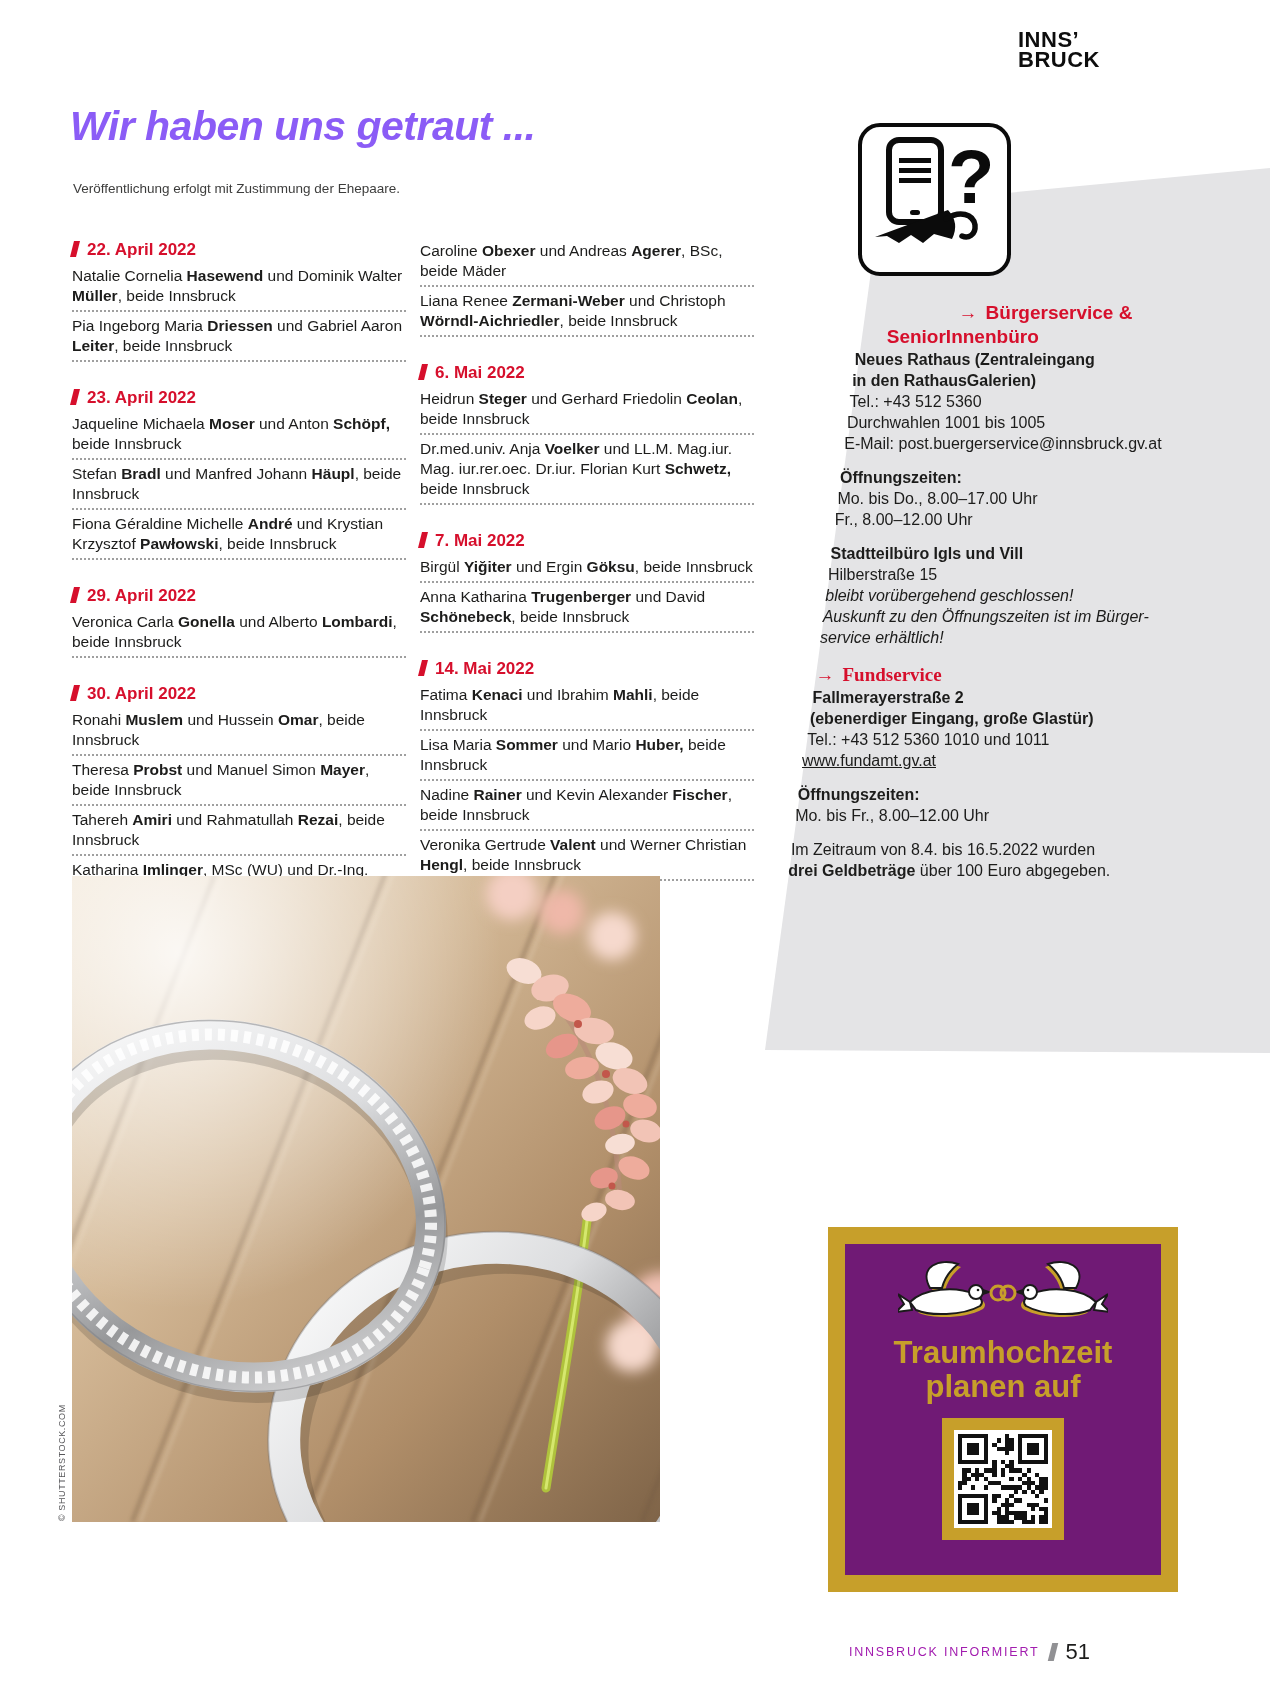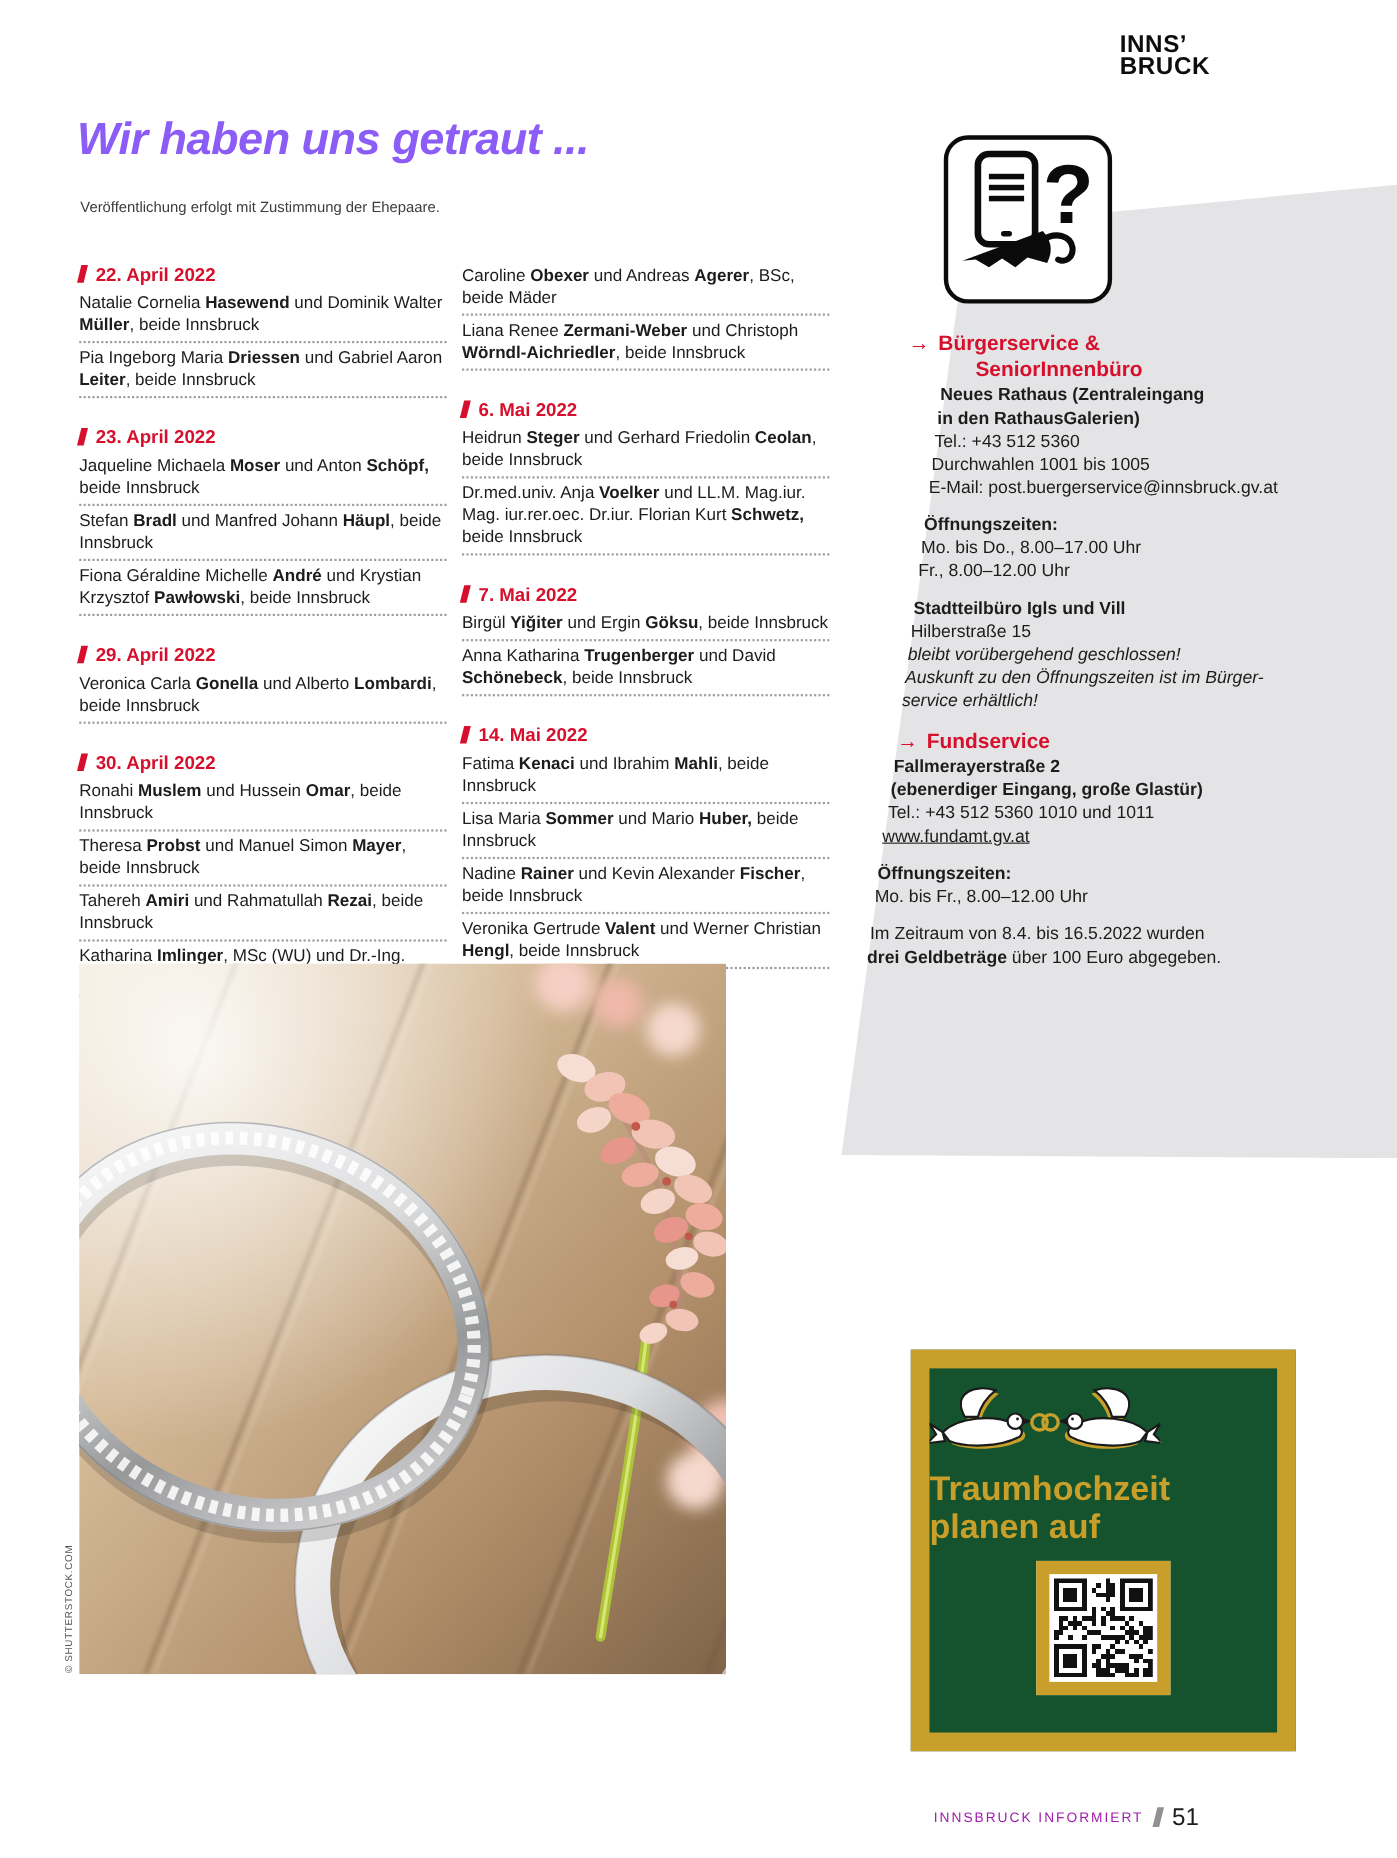--- a/index.html
+++ b/index.html
@@ -53,21 +53,21 @@
   .sl.link{text-decoration:underline;}
   .sl.gap{height:13px;}
 
   
   .photo{position:absolute;left:72px;top:876px;display:block;}
   .credit{position:absolute;left:57px;top:1521px;transform:rotate(-90deg);
           transform-origin:0 0;font-size:9px;letter-spacing:.6px;color:#57575a;white-space:nowrap;}
 
   
   .ad{position:absolute;left:828px;top:1227px;width:350px;height:365px;
-      border:17px solid var(--gold);background:#14532d;}
+      border:17px solid var(--gold);background:#701a75;text-align:center;}
   .doves{margin-top:12px;}
   .ad-title{font-size:31px;line-height:34px;font-weight:bold;color:var(--gold);margin-top:4px;}
   .qr-wrap{width:122px;height:122px;border:12px solid var(--gold);margin:14px auto 0;
            background:#fff;padding:4px;}
 
   
   .footer{position:absolute;right:180px;top:1639px;display:flex;align-items:center;gap:10px;}
   .fmag{font-size:12.5px;letter-spacing:1.8px;color:#a21caf;}
   .fslash{display:inline-block;width:6px;height:18px;background:#919194;transform:skewX(-14deg);}
   .fpage{font-size:22px;color:var(--ink);}
@@ -142,39 +142,39 @@
       <rect x="37" y="41" width="32" height="5" fill="#0b0b0b"></rect>
       <rect x="37" y="51" width="32" height="5" fill="#0b0b0b"></rect>
       <rect x="48" y="83" width="10" height="5" rx="2.5" fill="#0b0b0b"></rect>
       <text x="86" y="76" font-family="Liberation Sans, sans-serif" font-size="76" font-weight="bold" fill="#0b0b0b">?</text>
       <path d="M13 110 L86 83 Q98 96 90 112 L72 107 L61 116 L49 108 L37 116 L25 109 Z" fill="#0b0b0b"></path>
       <path d="M84 92 C98 83 111 87 113 98 C114 108 106 112 100 109" fill="none" stroke="#0b0b0b" stroke-width="5.5" stroke-linecap="round"></path>
     </svg>
   </div>
 
   <div class="sidebar" id="sidebar">
-      <div class="sl hred" style="margin-left: 63px;"><span class="arrow">→</span>Bürgerservice &amp;</div>
+      <div class="sl hred" style="margin-left: 85px; text-align: center;"><span class="arrow">→</span>Bürgerservice &amp;</div>
       <div class="sl hred2" style="margin-left: 94.75px;">SeniorInnenbüro</div>
       <div class="sl bold" style="margin-left: 91.75px;">Neues Rathaus (Zentraleingang</div>
       <div class="sl bold" style="margin-left: 89.125px;">in den RathausGalerien)</div>
       <div class="sl plain" style="margin-left: 86.5px;">Tel.: +43 512 5360</div>
       <div class="sl plain" style="margin-left: 83.875px;">Durchwahlen 1001 bis 1005</div>
       <div class="sl plain" style="margin-left: 81.25px;">E-Mail: post.buergerservice@innsbruck.gv.at</div>
       <div class="sl gap" style="margin-left: 78.625px;"></div>
       <div class="sl bold" style="margin-left: 77px;">Öffnungszeiten:</div>
       <div class="sl plain" style="margin-left: 74.375px;">Mo. bis Do., 8.00–17.00 Uhr</div>
       <div class="sl plain" style="margin-left: 71.75px;">Fr., 8.00–12.00 Uhr</div>
       <div class="sl gap" style="margin-left: 69.125px;"></div>
       <div class="sl bold" style="margin-left: 67.5px;">Stadtteilbüro Igls und Vill</div>
       <div class="sl plain" style="margin-left: 64.875px;">Hilberstraße 15</div>
       <div class="sl italic" style="margin-left: 62.25px;">bleibt vorübergehend geschlossen!</div>
       <div class="sl italic" style="margin-left: 59.625px;">Auskunft zu den Öffnungszeiten ist im Bürger-</div>
       <div class="sl italic" style="margin-left: 57px;">service erhältlich!</div>
       <div class="sl gap" style="margin-left: 54.375px;"></div>
-      <div class="sl hred" style="margin-left: 52.5px;"><span class="arrow">→</span>Fundservice</div>
+      <div class="sl hred" style="margin-left: 52.5px; font-family: Liberation Serif, serif;"><span class="arrow">→</span>Fundservice</div>
       <div class="sl bold" style="margin-left: 49.5px;">Fallmerayerstraße 2</div>
       <div class="sl bold" style="margin-left: 46.875px;">(ebenerdiger Eingang, große Glastür)</div>
       <div class="sl plain" style="margin-left: 44.25px;">Tel.: +43 512 5360 1010 und 1011</div>
       <div class="sl link" style="margin-left: 39px;">www.fundamt.gv.at</div>
       <div class="sl gap" style="margin-left: 36.375px;"></div>
       <div class="sl bold" style="margin-left: 34.75px;">Öffnungszeiten:</div>
       <div class="sl plain" style="margin-left: 32.125px;">Mo. bis Fr., 8.00–12.00 Uhr</div>
       <div class="sl gap" style="margin-left: 29.5px;"></div>
       <div class="sl plain" style="margin-left: 27.875px;">Im Zeitraum von 8.4. bis 16.5.2022 wurden</div>
       <div class="sl plain" style="margin-left: 25.25px;"><b>drei Geldbeträge</b> über 100 Euro abgegeben.</div>

